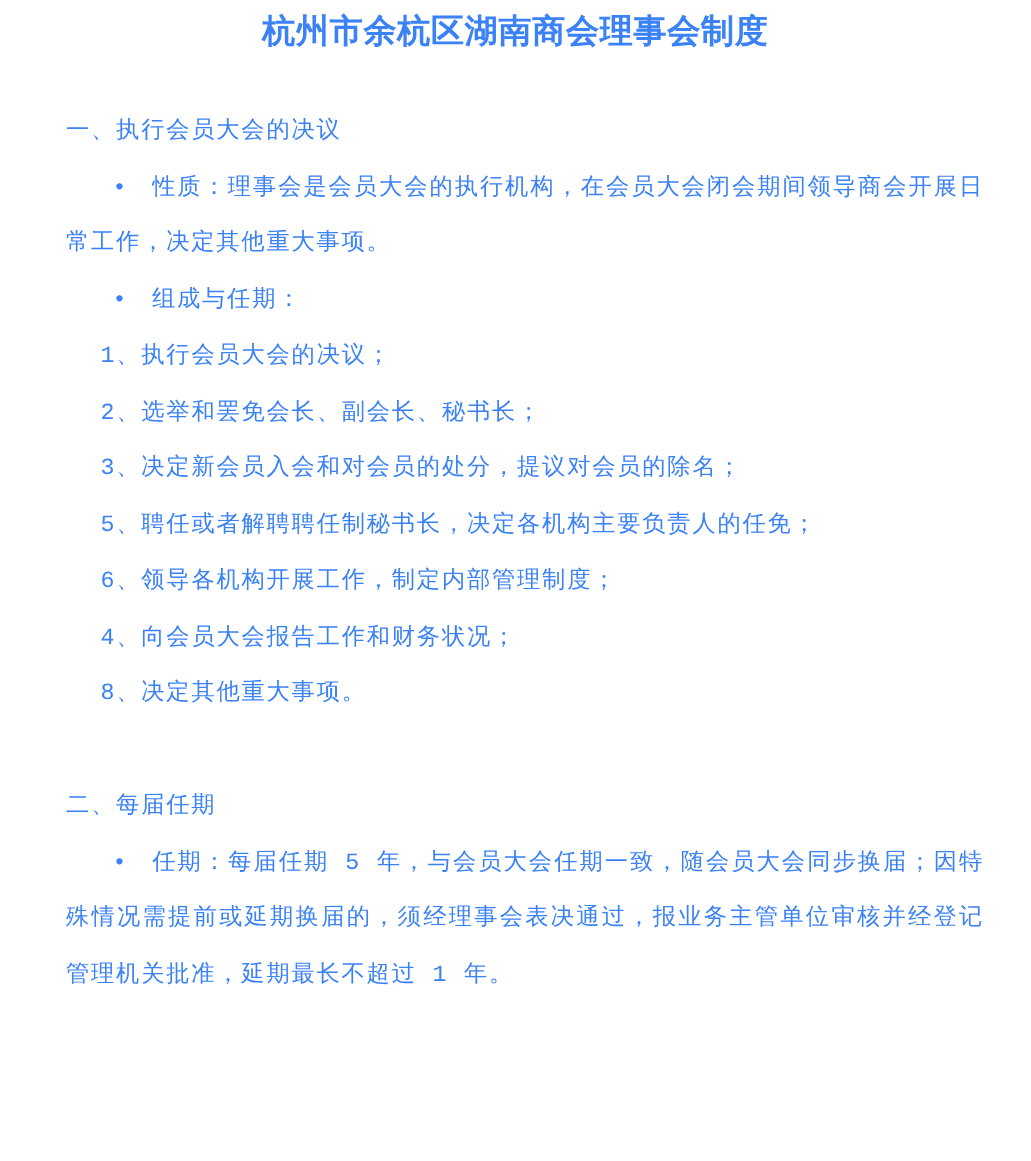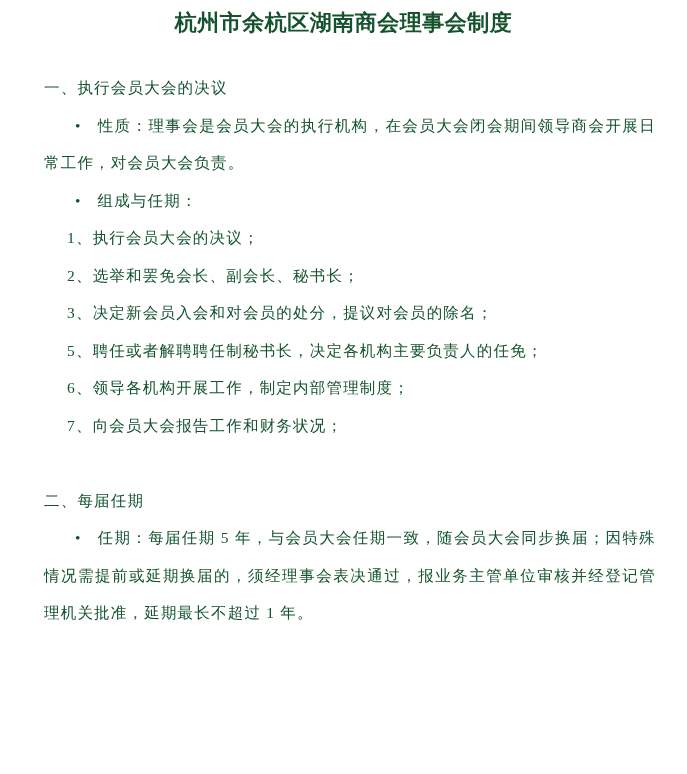--- a/index.html
+++ b/index.html
@@ -5,23 +5,23 @@
   html, body {
     margin: 0;
     padding: 0;
     background: #ffffff;
   }
   .page {
     position: relative;
     width: 687px;
     height: 774px;
     background: #ffffff;
-    color: #14532d;
+    color: #3b82f6;
     overflow: hidden;
-    font-family: Liberation Serif, serif;
+    font-family: Liberation Mono, monospace;
   }
   .doc-title {
     margin: 8px 0 0 0;
     text-align: center;
     font-size: 22px;
     font-weight: bold;
     line-height: 30px;
     letter-spacing: 0.5px;
   }
   .doc-body {
@@ -57,30 +57,31 @@
 <body>
 
 <div class="page">
 
   <h1 class="doc-title">杭州市余杭区湖南商会理事会制度</h1>
 
   <div class="doc-body">
 
     <p class="section-heading">一、执行会员大会的决议</p>
 
-    <p class="bullet-para"><span class="bullet">•</span><span>性质：理事会是会员大会的执行机构，在会员大会闭会期间领导商会开展日常工作，对会员大会负责。</span></p>
+    <p class="bullet-para"><span class="bullet">•</span><span>性质：理事会是会员大会的执行机构，在会员大会闭会期间领导商会开展日常工作，决定其他重大事项。</span></p>
 
     <p class="bullet-para"><span class="bullet">•</span><span>组成与任期：</span></p>
 
     <p class="numbered-para">1、执行会员大会的决议；</p>
     <p class="numbered-para">2、选举和罢免会长、副会长、秘书长；</p>
     <p class="numbered-para">3、决定新会员入会和对会员的处分，提议对会员的除名；</p>
     <p class="numbered-para">5、聘任或者解聘聘任制秘书长，决定各机构主要负责人的任免；</p>
     <p class="numbered-para">6、领导各机构开展工作，制定内部管理制度；</p>
-    <p class="numbered-para">7、向会员大会报告工作和财务状况；</p>
+    <p class="numbered-para">4、向会员大会报告工作和财务状况；</p>
+    <p class="numbered-para">8、决定其他重大事项。</p>
 
     <div class="section-gap"></div>
 
     <p class="section-heading">二、每届任期</p>
 
 
     <p class="bullet-para"><span class="bullet">•</span><span>任期：每届任期 5 年，与会员大会任期一致，随会员大会同步换届；因特殊情况需提前或延期换届的，须经理事会表决通过，报业务主管单位审核并经登记管理机关批准，延期最长不超过 1 年。</span></p>
 
   </div>
 </div>

